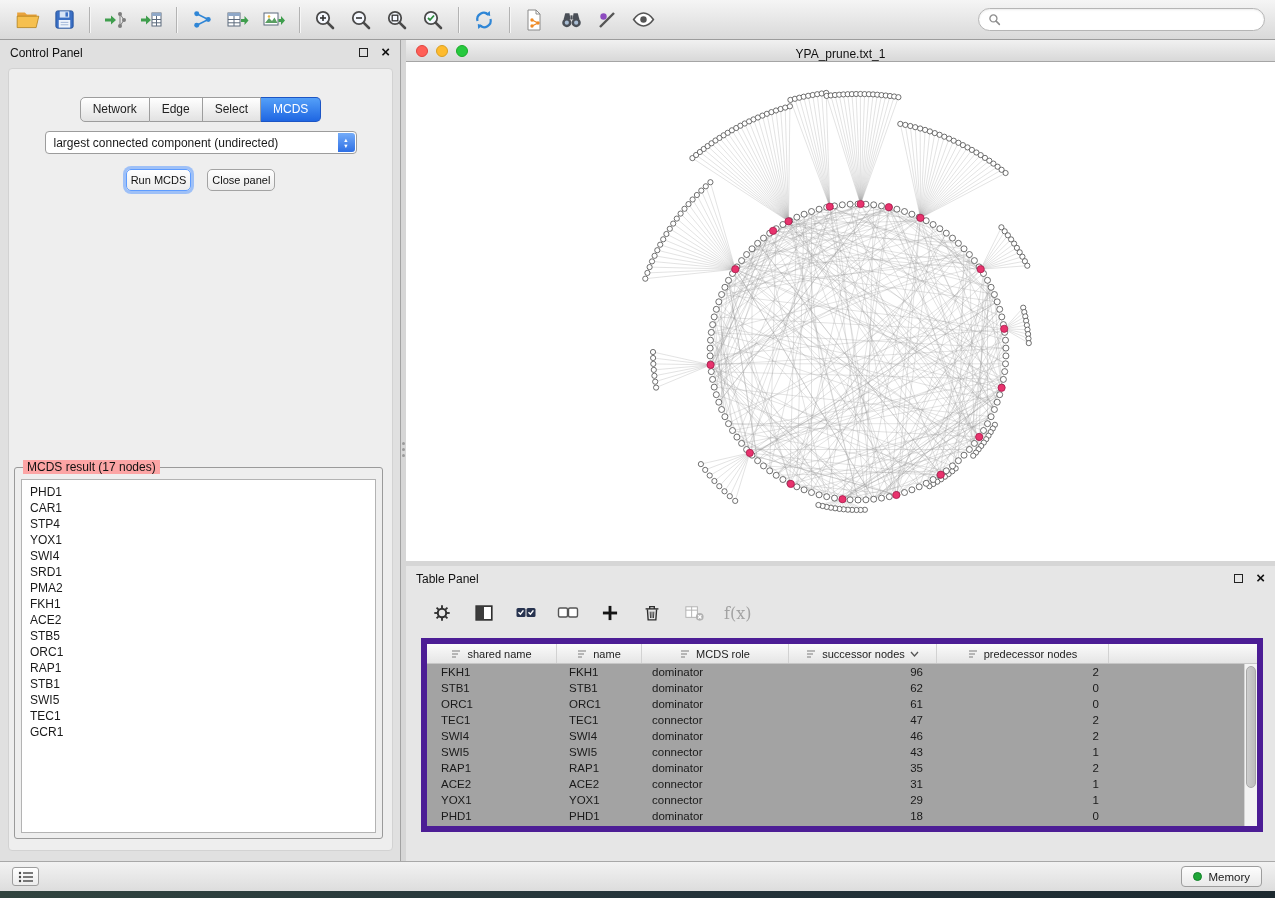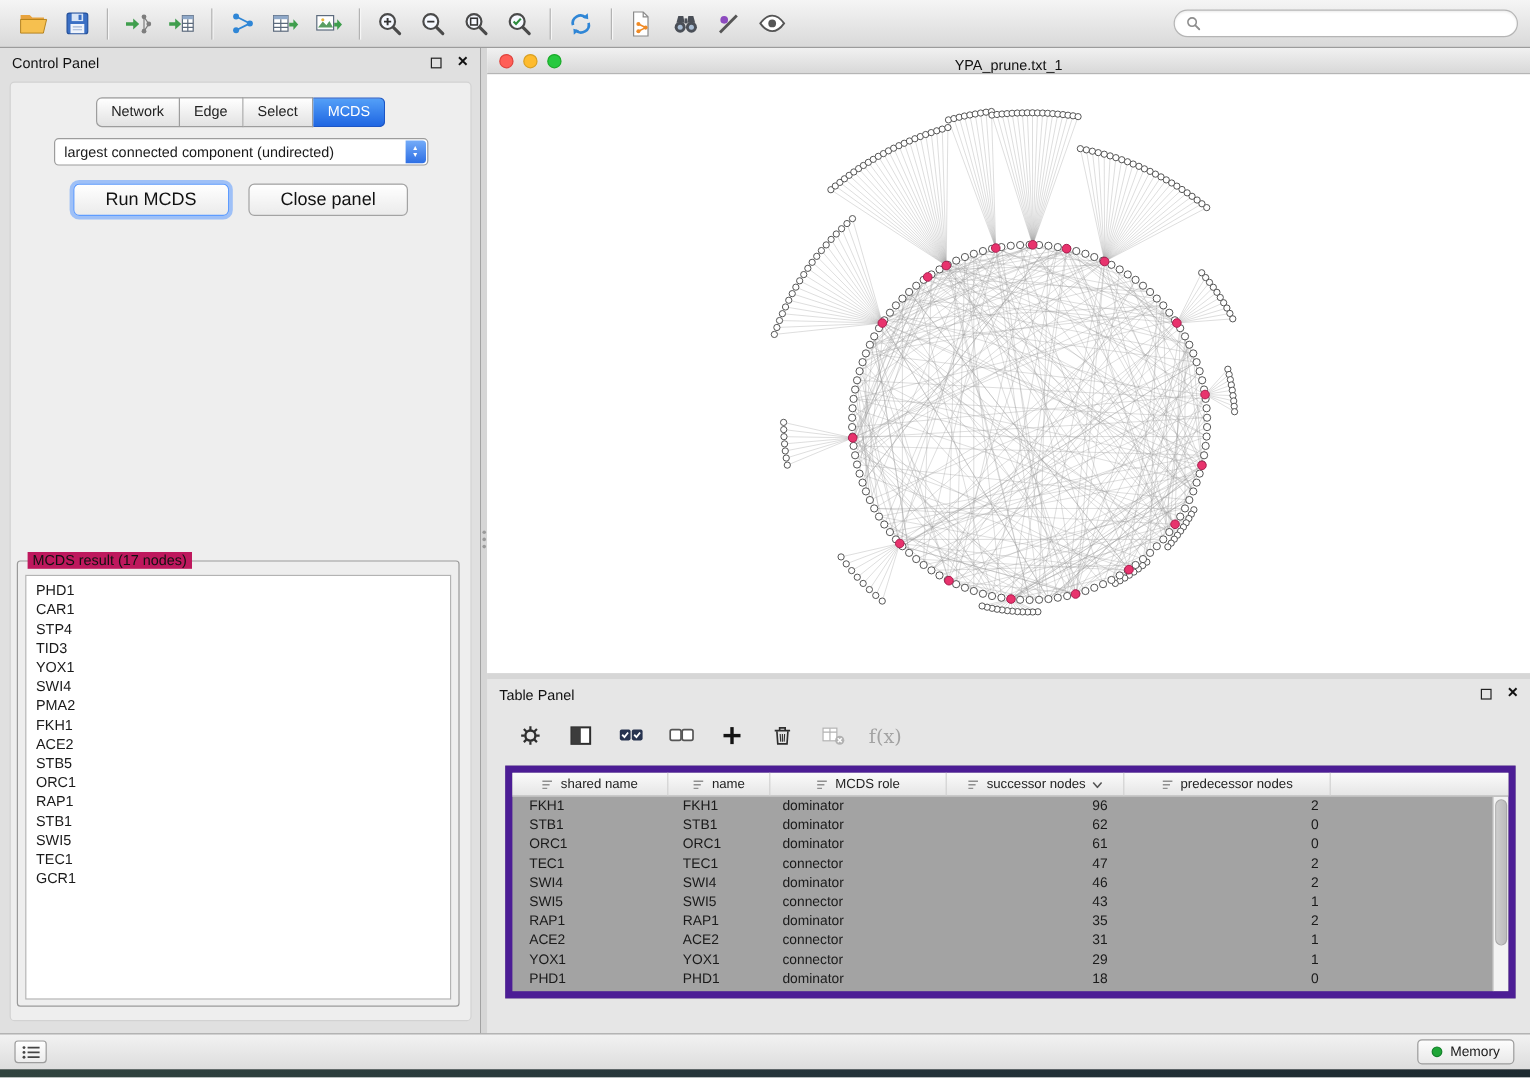--- a/index.html
+++ b/index.html
@@ -15,33 +15,33 @@
   .search{margin-left:auto;width:287px;height:23px;background:#fff;border:1px solid #b5b5b5;border-radius:12px;display:flex;align-items:center;padding:0 9px;gap:6px;box-shadow:inset 0 1px 2px rgba(0,0,0,.08)}
   .search input{border:none;outline:none;flex:1;font-size:12px;font-family:"Liberation Sans",sans-serif;background:transparent}
 
   
   .control-panel{position:absolute;left:0;top:40px;width:401px;height:821px;background:#e0e0e0;border-right:1px solid #a2a2a2}
   .panel-header{position:relative;height:26px;display:flex;align-items:center;padding:0 10px;font-size:12px;color:#111}
   .win-btns{position:absolute;right:10px;top:6px;display:flex;gap:13px;align-items:center}
   .win-min{width:9px;height:9px;border:1.5px solid #222;margin-top:2px}
   .win-close{font-size:15px;font-weight:bold;line-height:11px;color:#111}
   .cp-content{position:absolute;left:8px;right:7px;top:28px;bottom:10px;background:#eeeeee;border:1px solid #d2d2d2;border-radius:4px}
-  .seg{display:flex;justify-content:center;margin-top:12px}
+  .seg{display:flex;justify-content:center;margin-top:28px}
   .seg-tab{font-size:12px;line-height:15px;padding:4px 12px;background:linear-gradient(#ffffff,#e2e2e2);border:1px solid #9d9d9d;border-left-width:0;color:#222}
   .seg-tab:first-child{border-left-width:1px;border-radius:5px 0 0 5px}
   .seg-tab:last-child{border-radius:0 5px 5px 0}
   .seg-tab.active{background:linear-gradient(#54a0f8,#1f66e2);border-color:#1c55c4;color:#fff}
   .opt-label{text-align:center;margin-top:24px;font-size:12.5px}
   .combo{width:312px;height:23px;margin:9px auto 0;background:#fff;border:1px solid #9c9c9c;border-radius:4px;position:relative;display:flex;align-items:center;font-size:12px;padding-left:8px}
   .combo-stepper{position:absolute;right:1px;top:1px;bottom:1px;width:17px;background:linear-gradient(#74acf9,#2e6fe4);border-radius:0 3px 3px 0;color:#fff;display:flex;flex-direction:column;align-items:center;justify-content:center;line-height:6px;font-size:6.5px}
   .btn-row{display:flex;justify-content:center;gap:16px;margin-top:15px}
-  .btn{font-size:15px;padding:4px 26px;background:linear-gradient(#ffffff,#ebebeb);border:1px solid #a3a3a3;border-radius:5px;color:#111}
+  .btn{font-size:11px;padding:4px 4px;background:linear-gradient(#ffffff,#ebebeb);border:1px solid #a3a3a3;border-radius:5px;color:#111}
   .btn.focus{box-shadow:0 0 0 3px rgba(92,154,255,.55);border-color:#5e9cff}
   .groupbox{position:absolute;left:5px;right:9px;top:398px;height:372px;border:1px solid #9a9a9a;border-radius:3px}
-  .groupbox-legend{position:absolute;top:-8px;left:8px;background:#be185d;padding:0 4px;font-size:12px;color:#111}
+  .groupbox-legend{position:absolute;top:-8px;left:8px;background:#fca5a5;padding:0 4px;font-size:12px;color:#111}
   .mcds-list{position:absolute;left:6px;right:6px;top:11px;bottom:5px;background:#fff;border:1px solid #b3b3b3;overflow:hidden;padding-top:4px}
   .mcds-item{font-size:12px;line-height:16px;padding-left:8px}
 
   
   .v-splitter{position:absolute;left:401px;top:40px;width:5px;height:821px;background:#d6d6d6}
   .grip{position:absolute;left:1px;top:402px;display:flex;flex-direction:column;gap:3px}
   .grip i{width:3px;height:3px;background:#9a9a9a;border-radius:50%}
   .h-splitter{position:absolute;left:406px;top:561px;right:0;height:5px;background:#d6d6d6}
 
   
@@ -255,23 +255,23 @@
       <div class="btn-row">
         <button class="btn focus">Run MCDS</button>
         <button class="btn">Close panel</button>
       </div>
       <div class="groupbox">
         <span class="groupbox-legend">MCDS result (17 nodes)</span>
         <div class="mcds-list">
           <div class="mcds-item">PHD1</div>
           <div class="mcds-item">CAR1</div>
           <div class="mcds-item">STP4</div>
-          <div class="mcds-item">TID3</div>
           <div class="mcds-item">YOX1</div>
           <div class="mcds-item">SWI4</div>
+          <div class="mcds-item">SRD1</div>
           <div class="mcds-item">PMA2</div>
           <div class="mcds-item">FKH1</div>
           <div class="mcds-item">ACE2</div>
           <div class="mcds-item">STB5</div>
           <div class="mcds-item">ORC1</div>
           <div class="mcds-item">RAP1</div>
           <div class="mcds-item">STB1</div>
           <div class="mcds-item">SWI5</div>
           <div class="mcds-item">TEC1</div>
           <div class="mcds-item">GCR1</div>

